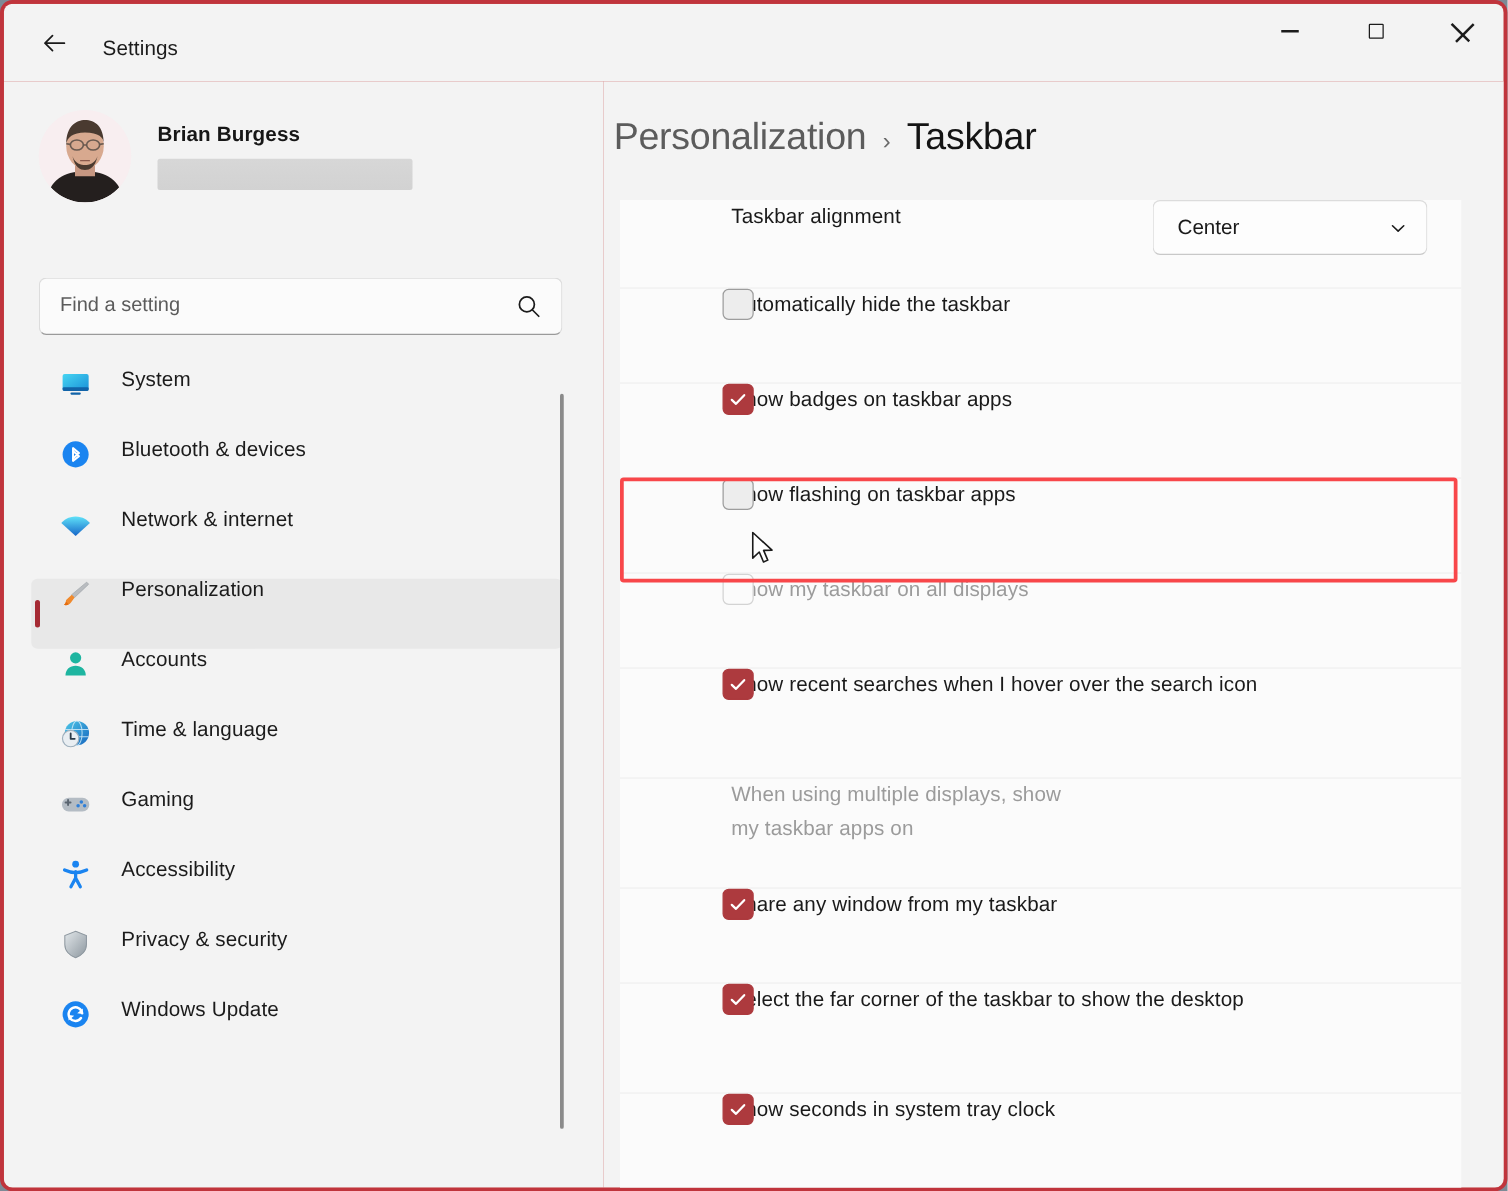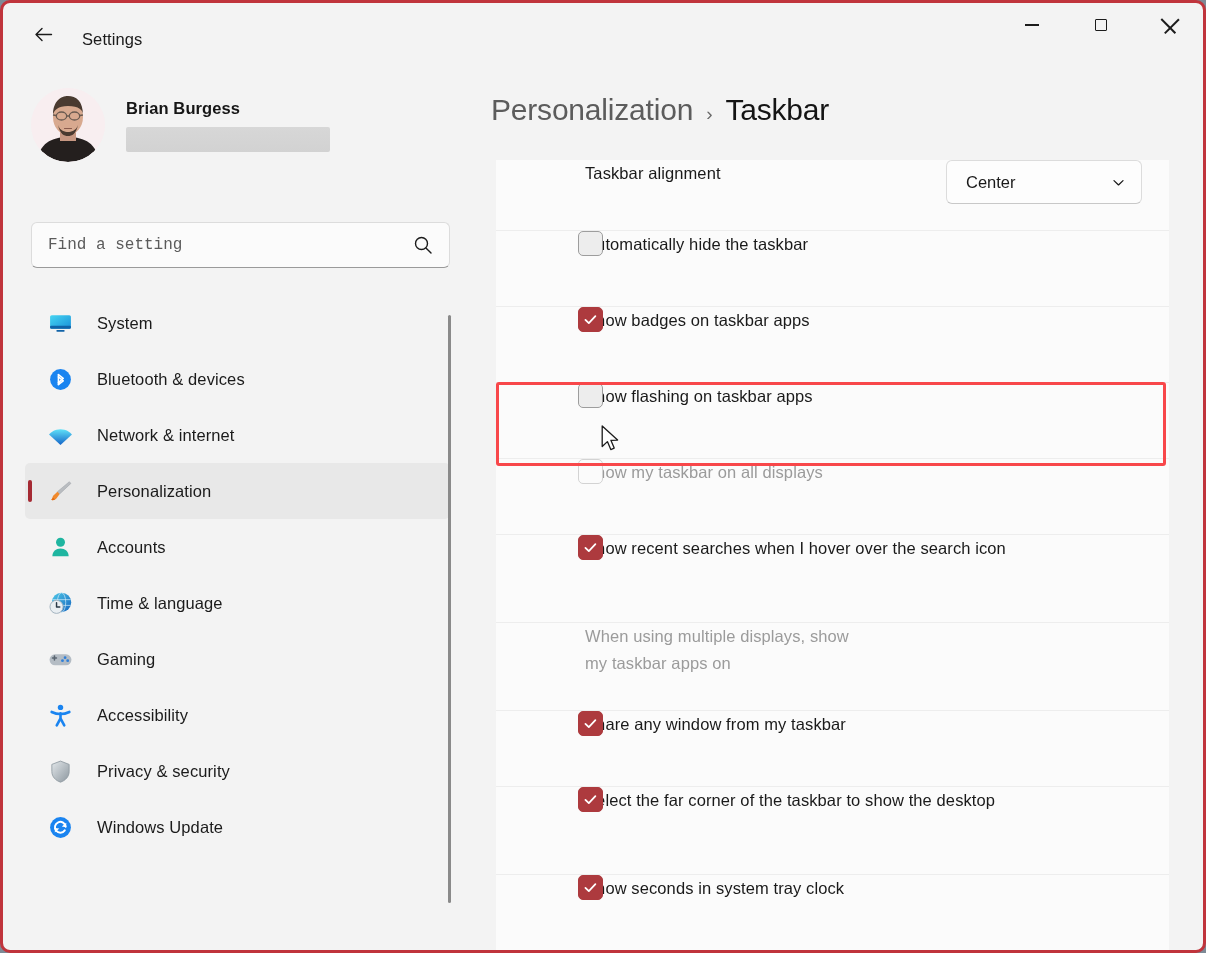--- a/index.html
+++ b/index.html
@@ -123,39 +123,39 @@
     border: 1px solid #dcdcdc;
     border-bottom: 1.6px solid #9a9a9a;
     border-radius: 6px;
     display: flex; align-items: center;
     cursor: text;
   }
   #search-input {
     flex: 1;
     border: 0; outline: 0; background: transparent;
     margin-left: 16px;
-    font-family: Liberation Mono, monospace;
+    font-family: Liberation Sans, sans-serif;
     font-size: 16px;
     color: #1b1b1b;
   }
   #search-input::placeholder { color: #5b5b5b; }
   #search-icon { margin-right: 16px; display: flex; }
 
   
   #nav {
     position: absolute;
     left: 0; top: 230px;
     width: 480px; height: 661px;
     overflow: hidden;
   }
   .nav-item {
     position: relative;
     margin: 0 33px 0 22px;
     height: 56px;
-    display: flex; align-items: center;
+    display: flex; align-items: flex-start;
     border-radius: 5px;
     cursor: pointer;
   }
   .nav-item.active { background: #e8e8e8; }
   .nav-item.active::before {
     content: "";
     position: absolute;
     left: 3px; top: 50%;
     transform: translateY(-50%);
     width: 3.5px; height: 22px;
@@ -259,21 +259,21 @@
     border: 1.2px solid #ad3a3e;
     display: flex; align-items: center; justify-content: center;
   }
   .cbox.off.disabled {
     background: #fbfbfb;
     border: 1.2px solid #d3d3d3;
   }
 
   
   .ddown {
-    width: 196px; height: 44px;
+    width: 220px; height: 44px;
     background: #fdfdfd;
     border: 1px solid #dcdcdc;
     border-bottom-color: #c8c8c8;
     border-radius: 6px;
     display: flex; align-items: center; justify-content: space-between;
     padding: 0 15px 0 19px;
     flex: none;
     cursor: pointer;
   }
   .ddown.disabled {

